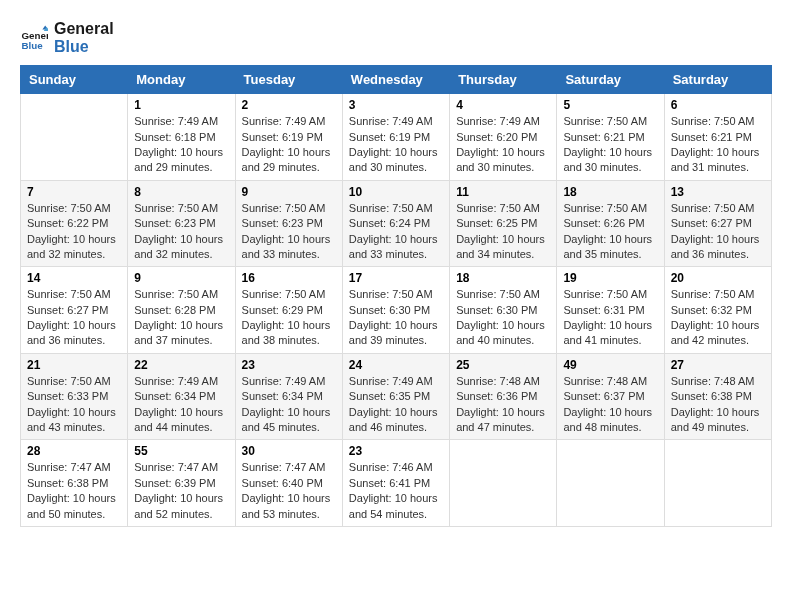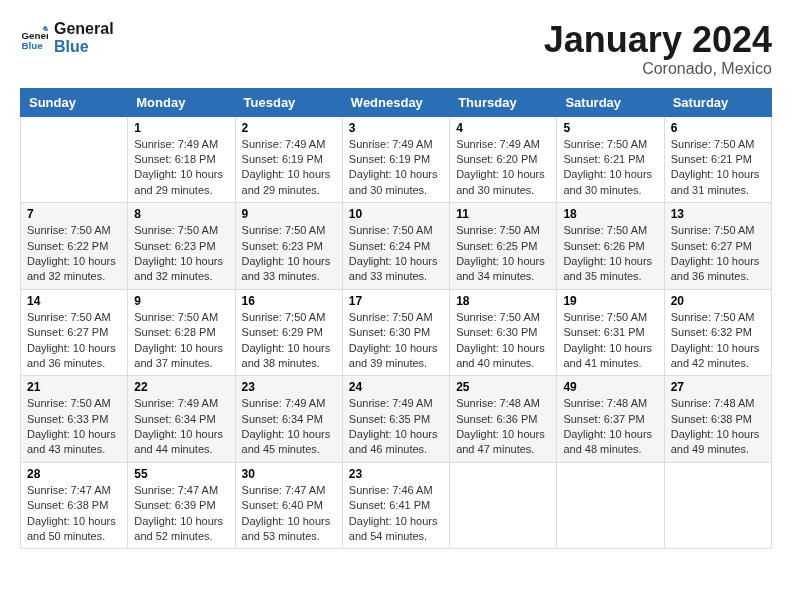--- a/index.html
+++ b/index.html
@@ -88,24 +88,20 @@
       <text x="2" y="22" font-size="14" font-weight="bold" fill="#1a1a1a">General</text>
       <text x="2" y="36" font-size="14" font-weight="bold" fill="#2a6eb5">Blue</text>
       <polygon points="32,8 40,8 36,2" fill="#2a6eb5"></polygon>
       <polygon points="34,10 42,10 38,4" fill="#4a9fd5"></polygon>
     </svg>
     <div style="display:flex;flex-direction:column;line-height:1.1;">
       <span style="font-size:16px;font-weight:bold;color:#1a1a1a;">General</span>
       <span style="font-size:16px;font-weight:bold;color:#2a6eb5;">Blue</span>
     </div>
   </div>
-  <div class="title-block">
-    <div class="cal-title">January 2024</div>
-    <div class="cal-subtitle">Coronado, Mexico</div>
-  </div>
 </div>
 
 <table>
   <thead>
     <tr>
     <th>Sunday</th>
         <th>Monday</th>
         <th>Tuesday</th>
         <th>Wednesday</th>
         <th>Thursday</th>

